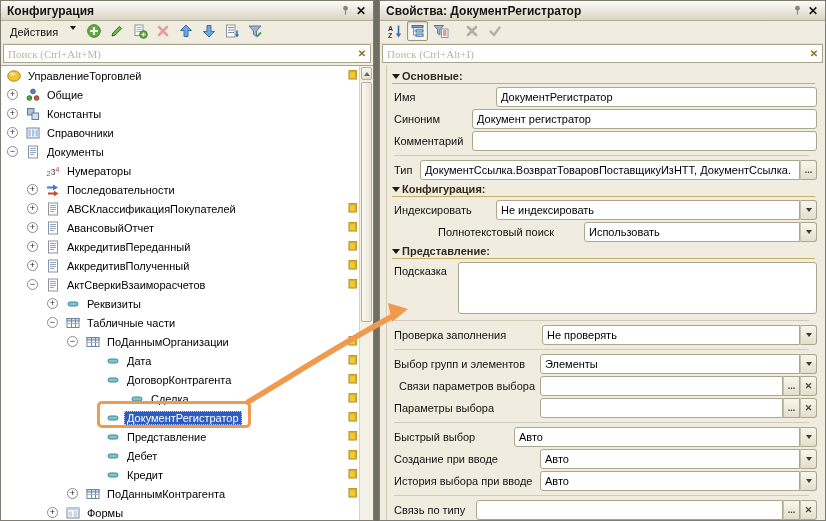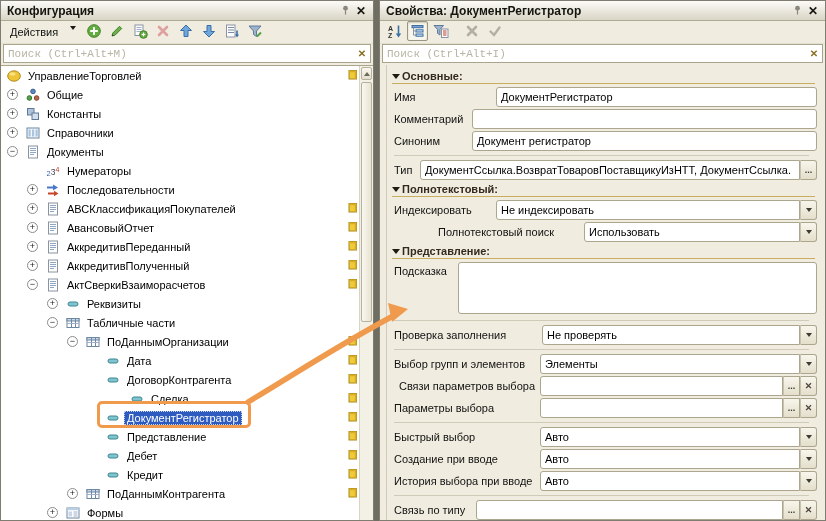--- a/index.html
+++ b/index.html
@@ -14,21 +14,21 @@
   .closex{width:16px;text-align:center;font-weight:bold;font-size:12px;color:#16160F;cursor:default;}
   .closex::before{content:"\2715";}
   .toolbar{height:23px;display:flex;align-items:center;padding:0 3px;background:#F0EDE0;border-bottom:1px solid #E4E0CF;}
   .actions{display:flex;gap:12px;font-size:11px;color:#111;background:transparent;border:1px solid transparent;padding:2px 5px;font-family:inherit;}
   .caret-sm{width:0;height:0;border-left:3px solid transparent;border-right:3px solid transparent;border-top:4px solid #1A1A1A;}
   .tbtn{width:21px;height:20px;display:inline-flex;align-items:center;justify-content:center;border:1px solid transparent;border-radius:2px;background:transparent;margin:0 1px;padding:0;}
   .tbtn.pressed{border-color:#9A9580;background:#F9F7ED;box-shadow:inset 0 1px 2px rgba(120,115,95,.35);}
   .tbtn .icn{display:flex;}
   .tsep{width:1px;height:15px;background:#C9C5B2;margin:0 4px;}
   .searchrow{height:19px;margin:0 2px 1px 2px;border:1px solid #A9A48C;background:#fff;display:flex;align-items:center;}
-  input.search{flex:1;border:0;outline:0;font-family:Liberation Mono, monospace;font-size:11px;padding:0 4px;background:transparent;color:#333;min-width:0;}
+  input.search{flex:1;border:0;outline:0;font-family:Liberation Serif, serif;font-size:11px;padding:0 4px;background:transparent;color:#333;min-width:0;}
   input.search::placeholder{color:#B8B4A4;}
   .sx{width:16px;text-align:center;color:#8A6D1F;font-weight:bold;font-size:10px;}
   .sx::before{content:"\2715";}
   
   #tree{position:absolute;top:64px;left:0;right:0;bottom:0;background:#fff;border-top:1px solid #A9A48C;overflow:hidden;}
   .trow{height:19px;display:flex;align-items:center;position:relative;font-size:11px;color:#000;white-space:nowrap;}
   .texp{width:11px;height:11px;border:1px solid #8C8C8C;border-radius:50%;background:#fff;display:inline-flex;align-items:center;justify-content:center;font-size:9px;line-height:1;color:#222;margin-right:8px;flex:none;}
   .texp.empty{visibility:hidden;}
   .ticon{width:14px;height:14px;margin-right:4px;flex:none;display:flex;}
   .tlabel{padding:1px 3px;border-radius:1px;}
@@ -580,48 +580,48 @@
         </div>
         <div class="prow">
           <span class="plabel" style="width: 102px;">Имя</span>
           <span class="fgroup">
             <span class="pfield">
               <span class="property-value">ДокументРегистратор</span>
             </span>
           </span>
         </div>
         <div class="prow">
+          <span class="plabel" style="width: 78px;">Синоним</span>
+          <span class="fgroup">
+            <span class="pfield">
+              <span class="property-value">Документ регистратор</span>
+            </span>
+          </span>
+        </div>
+        <div class="prow">
           <span class="plabel" style="width: 78px;">Комментарий</span>
           <span class="fgroup">
             <span class="pfield">
               <span class="property-value"></span>
-            </span>
-          </span>
-        </div>
-        <div class="prow">
-          <span class="plabel" style="width: 78px;">Синоним</span>
-          <span class="fgroup">
-            <span class="pfield">
-              <span class="property-value">Документ регистратор</span>
             </span>
           </span>
         </div>
         <div class="psep"></div>
         <div class="prow">
           <span class="plabel" style="width: 26px;">Тип</span>
           <span class="fgroup">
             <span class="pfield">
               <span class="property-value">ДокументСсылка.ВозвратТоваровПоставщикуИзНТТ, ДокументСсылка.</span>
             </span>
             <span class="sqbtn">...</span>
           </span>
         </div>
         <div class="phead">
           <span class="tri"></span>
-          <span>Полнотекстовый:</span>
+          <span>Конфигурация:</span>
         </div>
         <div class="prow">
           <span class="plabel" style="width: 102px;">Индексировать</span>
           <span class="fgroup">
             <span class="pfield">
               <span class="property-value">Не индексировать</span>
             </span>
             <span class="ddbtn">
               <span class="caret"></span>
             </span>
@@ -689,21 +689,21 @@
           <span class="fgroup">
             <span class="pfield">
               <span class="property-value"></span>
             </span>
             <span class="sqbtn">...</span>
             <span class="sqbtn xbtn">✕</span>
           </span>
         </div>
         <div class="psep"></div>
         <div class="prow">
-          <span class="plabel" style="width: 146px;">Быстрый выбор</span>
+          <span class="plabel" style="width: 120px;">Быстрый выбор</span>
           <span class="fgroup">
             <span class="pfield">
               <span class="property-value">Авто</span>
             </span>
             <span class="ddbtn">
               <span class="caret"></span>
             </span>
           </span>
         </div>
         <div class="prow">

